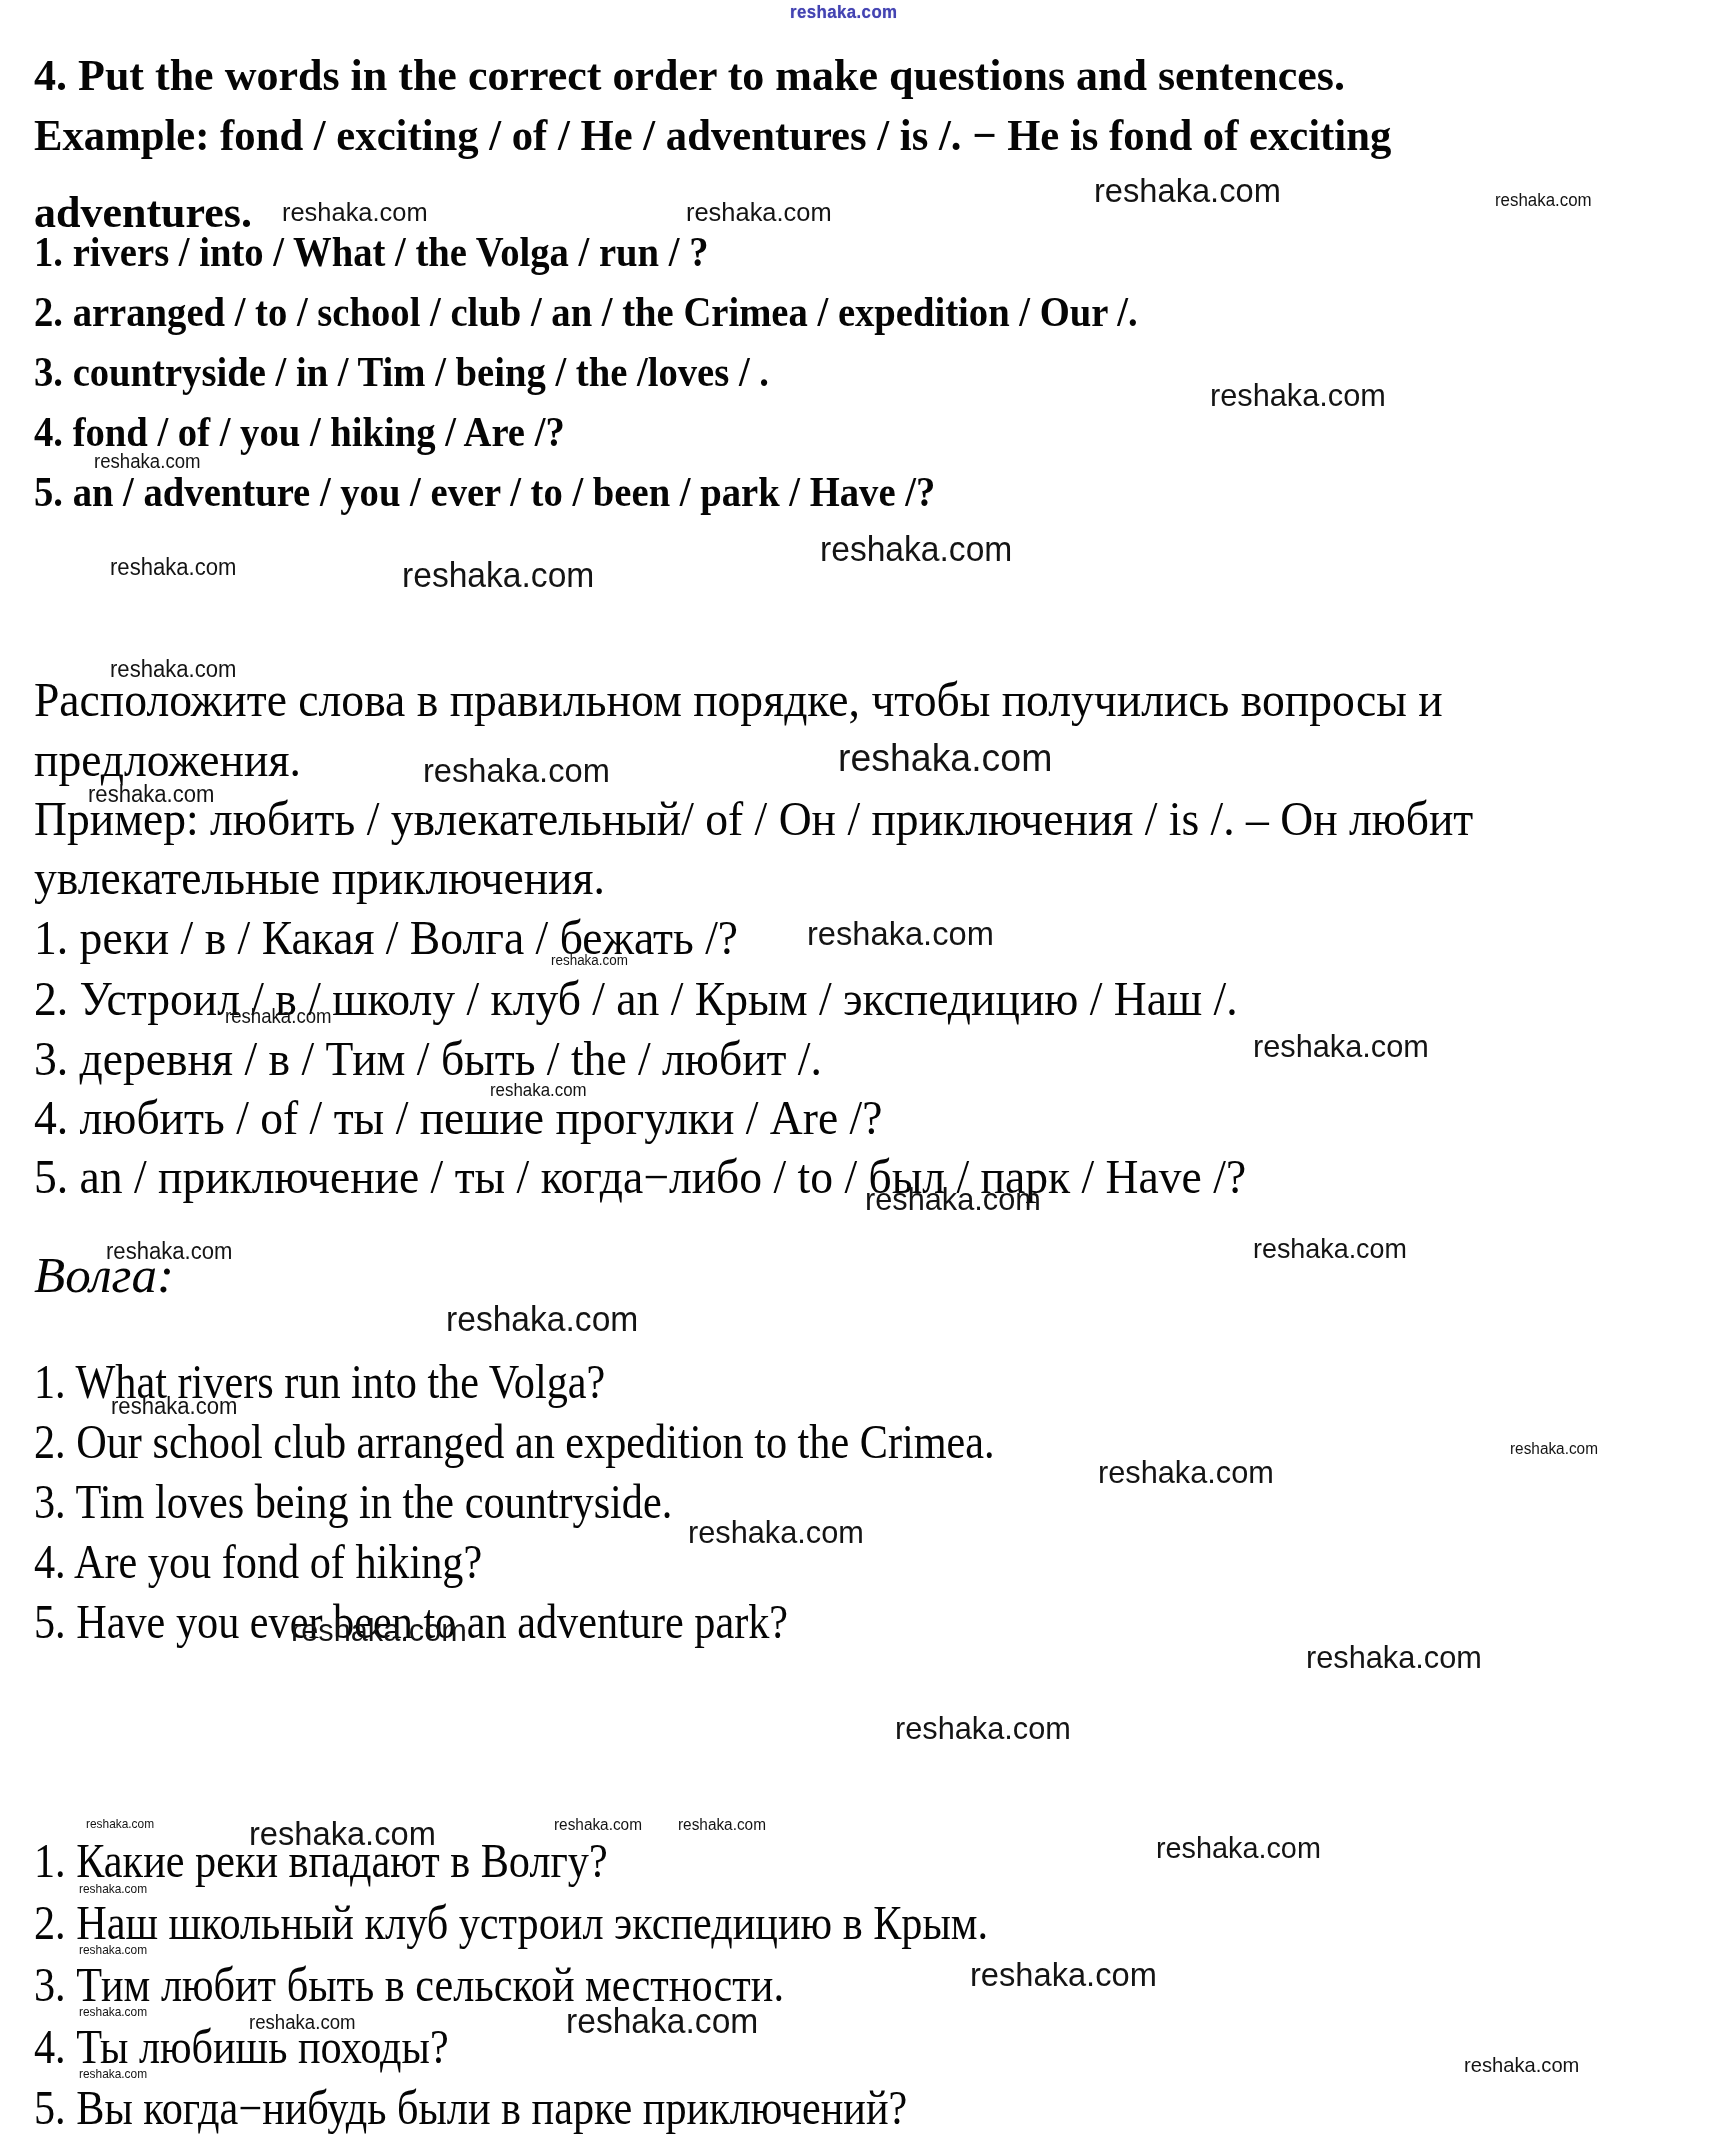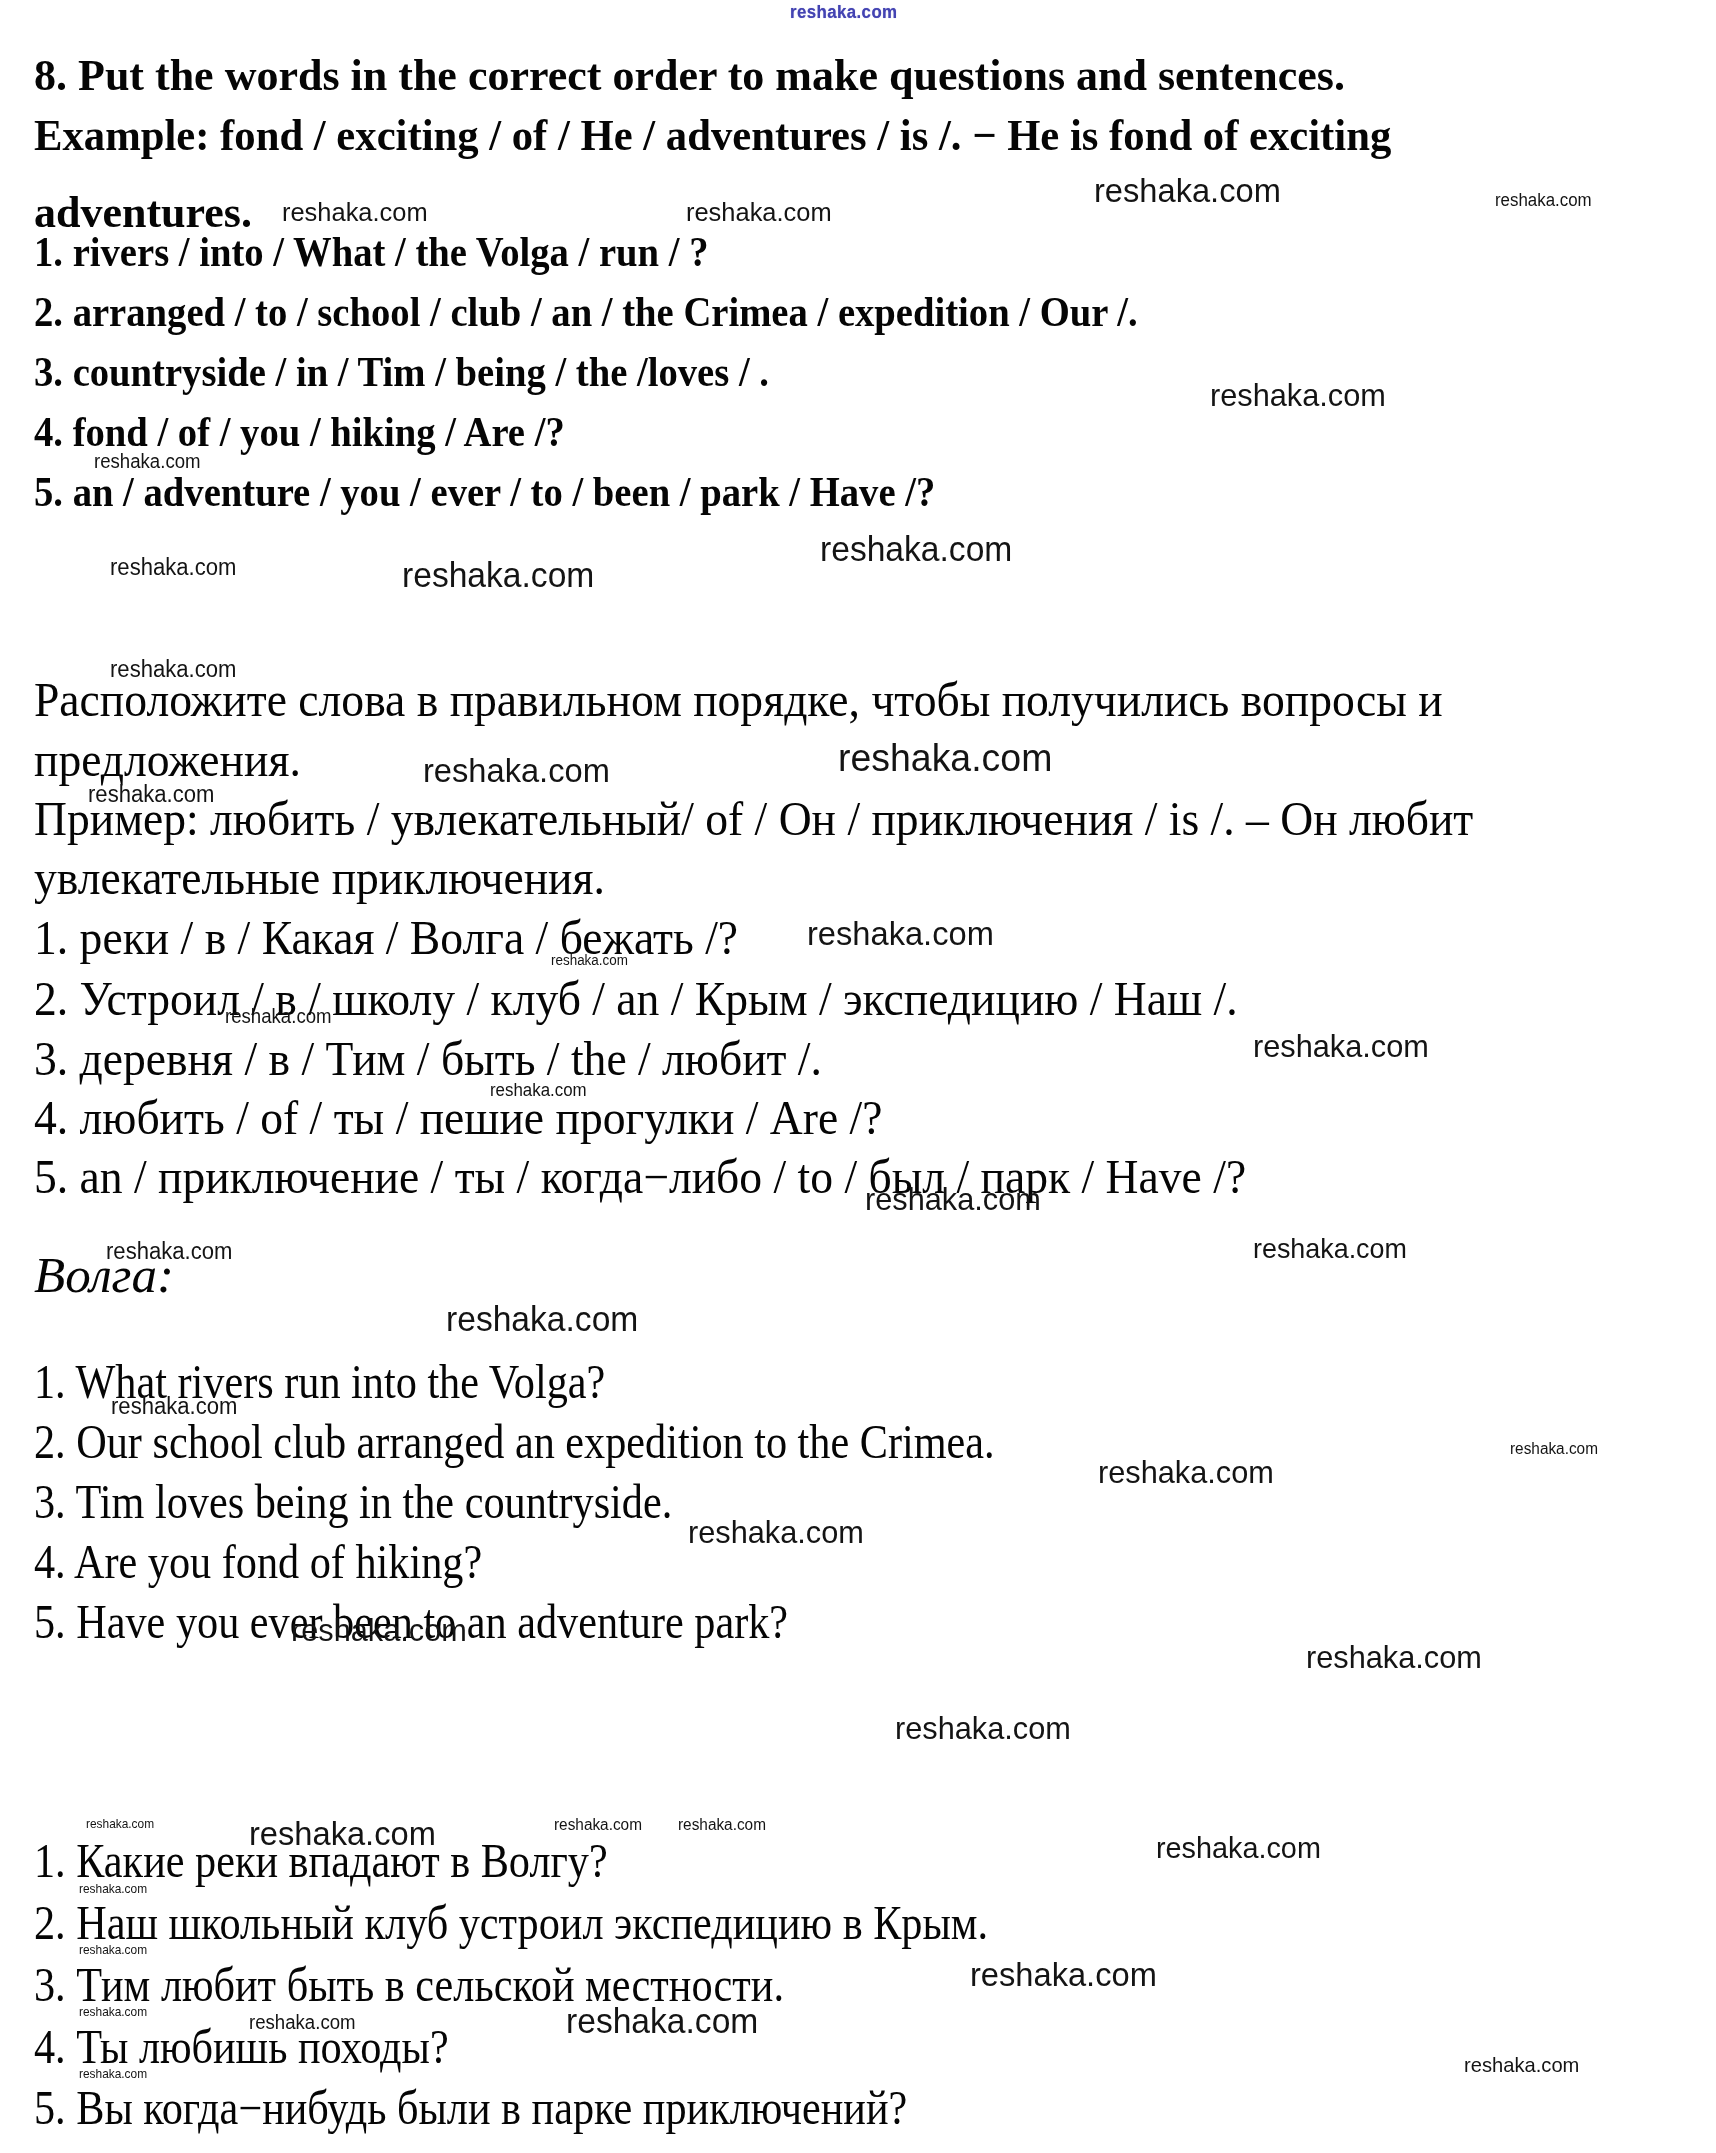--- a/index.html
+++ b/index.html
@@ -41,21 +41,21 @@
     text-shadow:0 0 0.9px #8c8cd2;
     font-weight:bold;
     letter-spacing:0.4px;
   }
 </style>
 </head>
 <body>
 
 <div class="page">
 
-  <div class="line bold-title" style="top:51px">8. Put the words in the correct order to make questions and sentences.</div>
+  <div class="line bold-title" style="top:51px">4. Put the words in the correct order to make questions and sentences.</div>
   <div class="line bold-title t2" style="top:111px">Example: fond / exciting / of / He / adventures / is /. − He is fond of exciting</div>
   <div class="line bold-title" style="top:188px">adventures.</div>
 
   <div class="line bold-item" style="top:228px">1. rivers / into / What / the Volga / run / ?</div>
   <div class="line bold-item" style="top:288px">2. arranged / to / school / club / an / the Crimea / expedition / Our /.</div>
   <div class="line bold-item" style="top:348px">3. countryside / in / Tim / being / the /loves / .</div>
   <div class="line bold-item" style="top:408px">4. fond / of / you / hiking / Are /?</div>
   <div class="line bold-item" style="top:468px">5. an / adventure / you / ever / to / been / park / Have /?</div>
 
 

